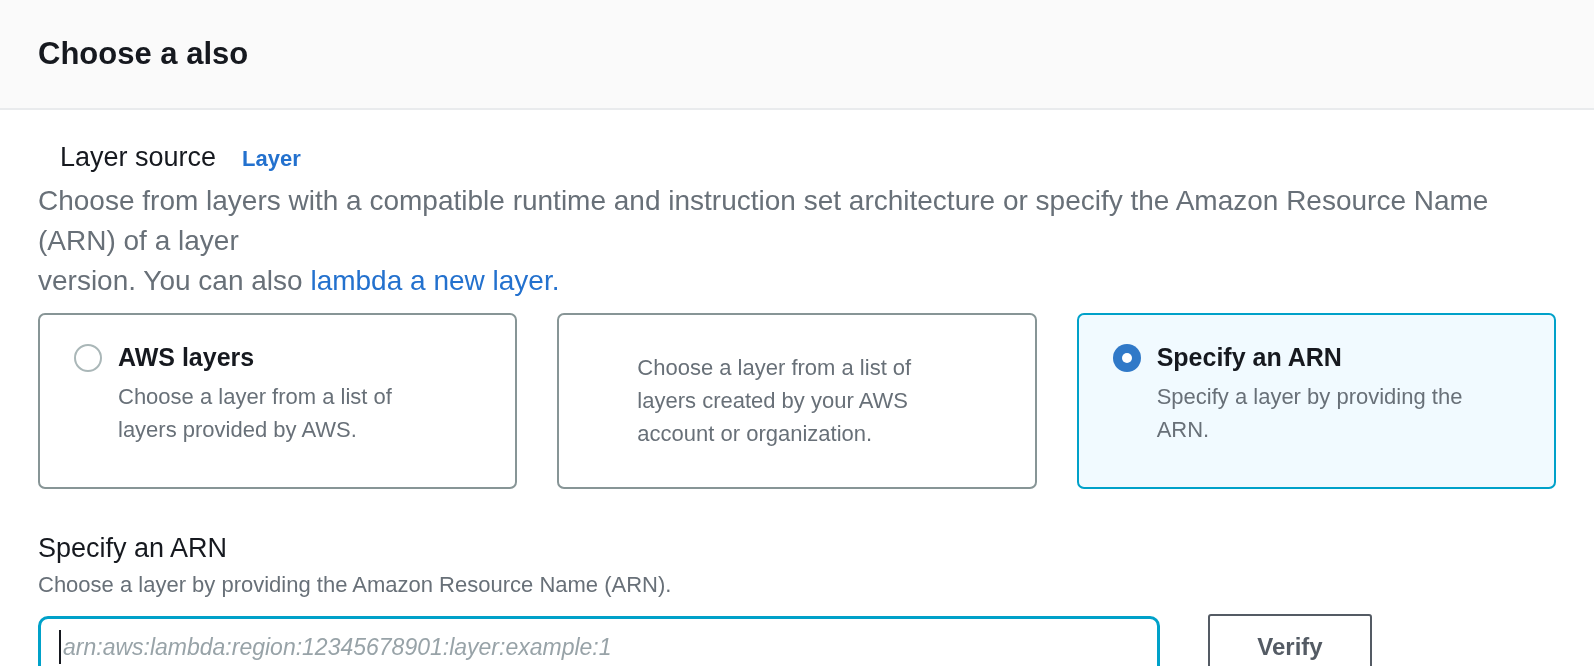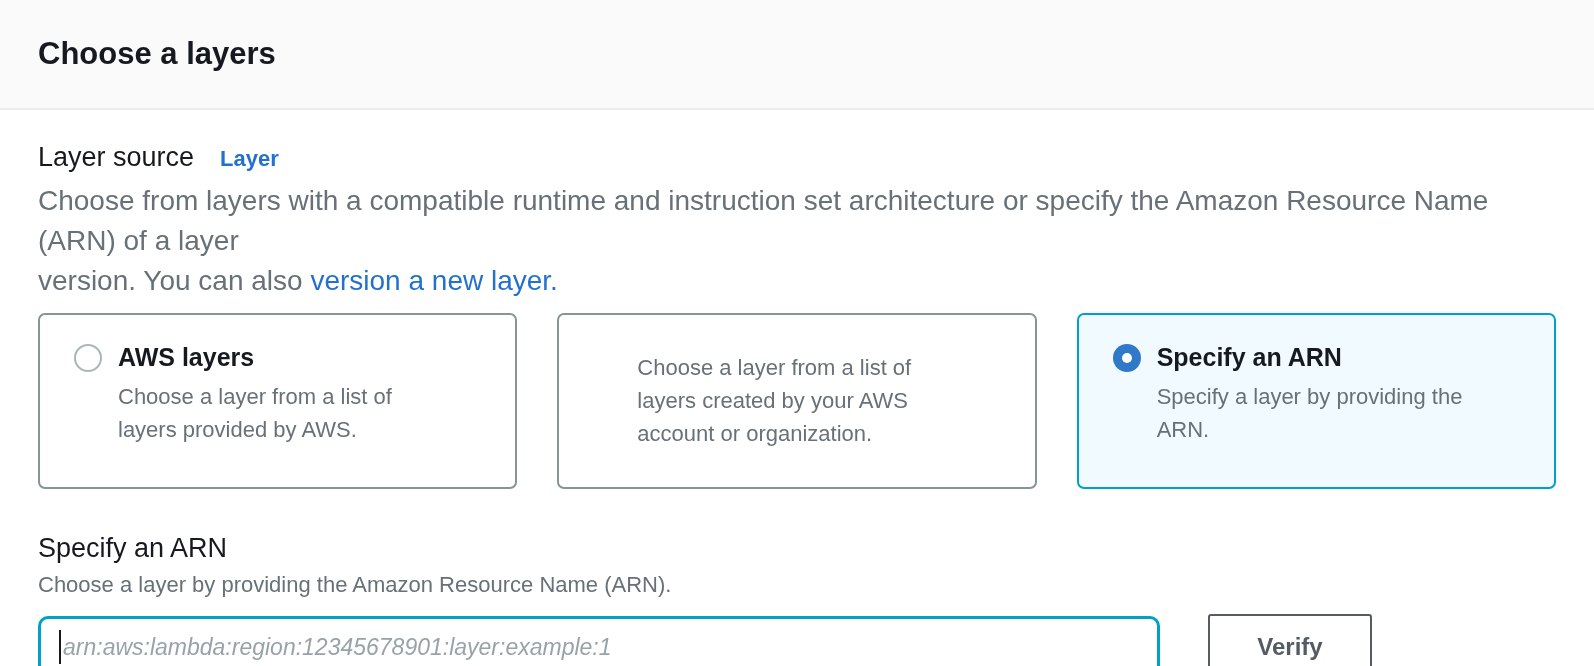--- a/index.html
+++ b/index.html
@@ -24,21 +24,21 @@
   .panel-title {
     font-size: 31px;
     font-weight: 700;
     color: #16191f;
   }
 
   
   .panel-body { padding: 32px 38px 0 38px; }
 
   .label-row { display: flex; align-items: baseline; }
-  .field-label { font-size: 27px; font-weight: 400; color: #16191f; }
+  .field-label { font-size: 27px; font-weight: 400; color: #16191f; margin-left: 22px; }
   .info-link {
     margin-left: 26px;
     font-size: 22px;
     font-weight: 700;
     color: #2371ce;
     text-decoration: none;
     cursor: pointer;
   }
   .field-desc {
     margin-top: 8px;
@@ -147,32 +147,32 @@
     font-size: 24px;
     font-weight: 700;
     color: #545b64;
     cursor: pointer;
   }
 </style>
 </head>
 <body>
 
 <header class="panel-header">
-  <h1 class="panel-title">Choose a layers</h1>
+  <h1 class="panel-title">Choose a also</h1>
 </header>
 
 <main class="panel-body">
 
   <section>
     <div class="label-row">
       <span class="field-label">Layer source</span>
       <a class="info-link">Layer</a>
     </div>
     <p class="field-desc"><span style="white-space: pre-line;">Choose from layers with a compatible runtime and instruction set architecture or specify the Amazon Resource Name (ARN) of a layer
-version. You can also </span><a class="create-link">version a new layer.</a></p>
+version. You can also </span><a class="create-link">lambda a new layer.</a></p>
 
     <div class="cards">
 
       <div class="card">
         <div class="card-head">
           <span class="radio"></span>
           <span class="card-title">AWS layers</span>
         </div>
         <div class="card-desc">Choose a layer from a list of
 layers provided by AWS.</div>

